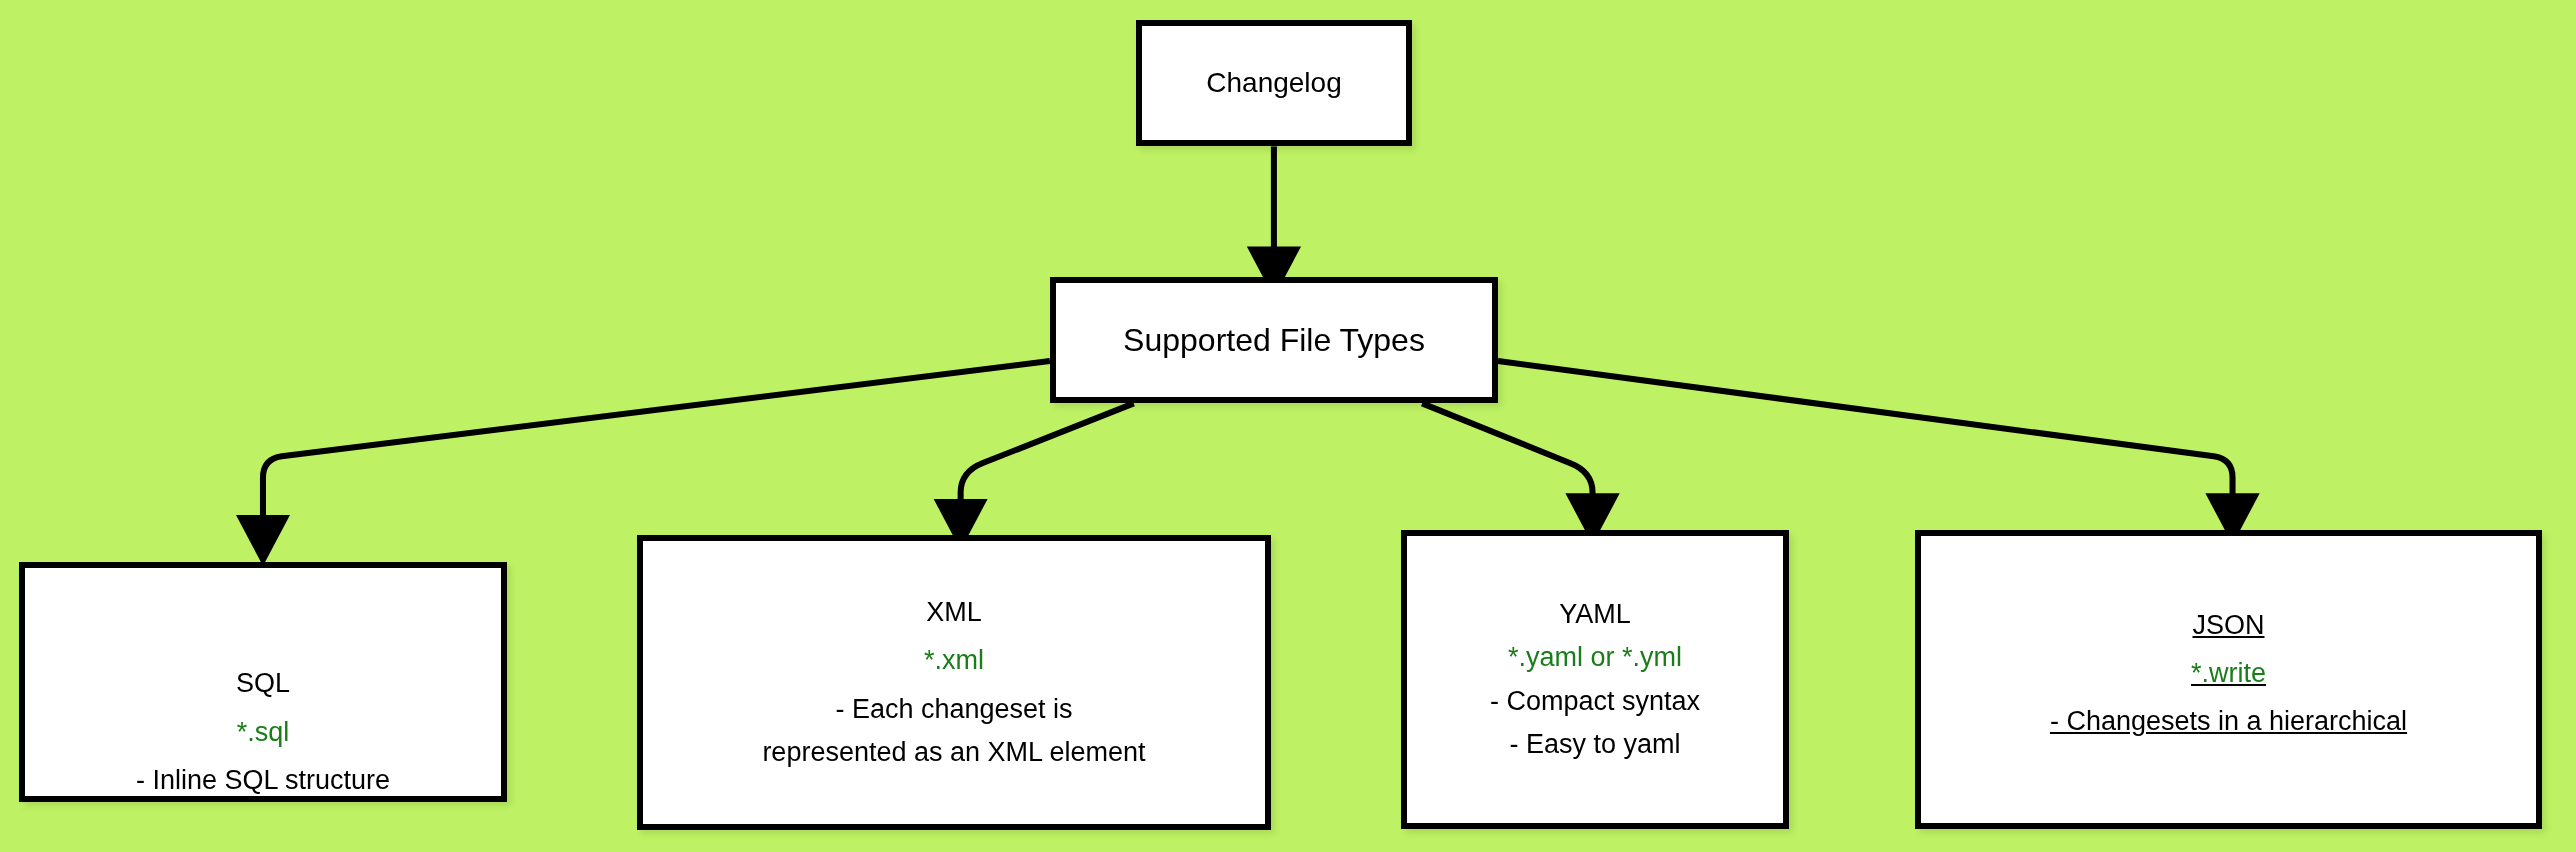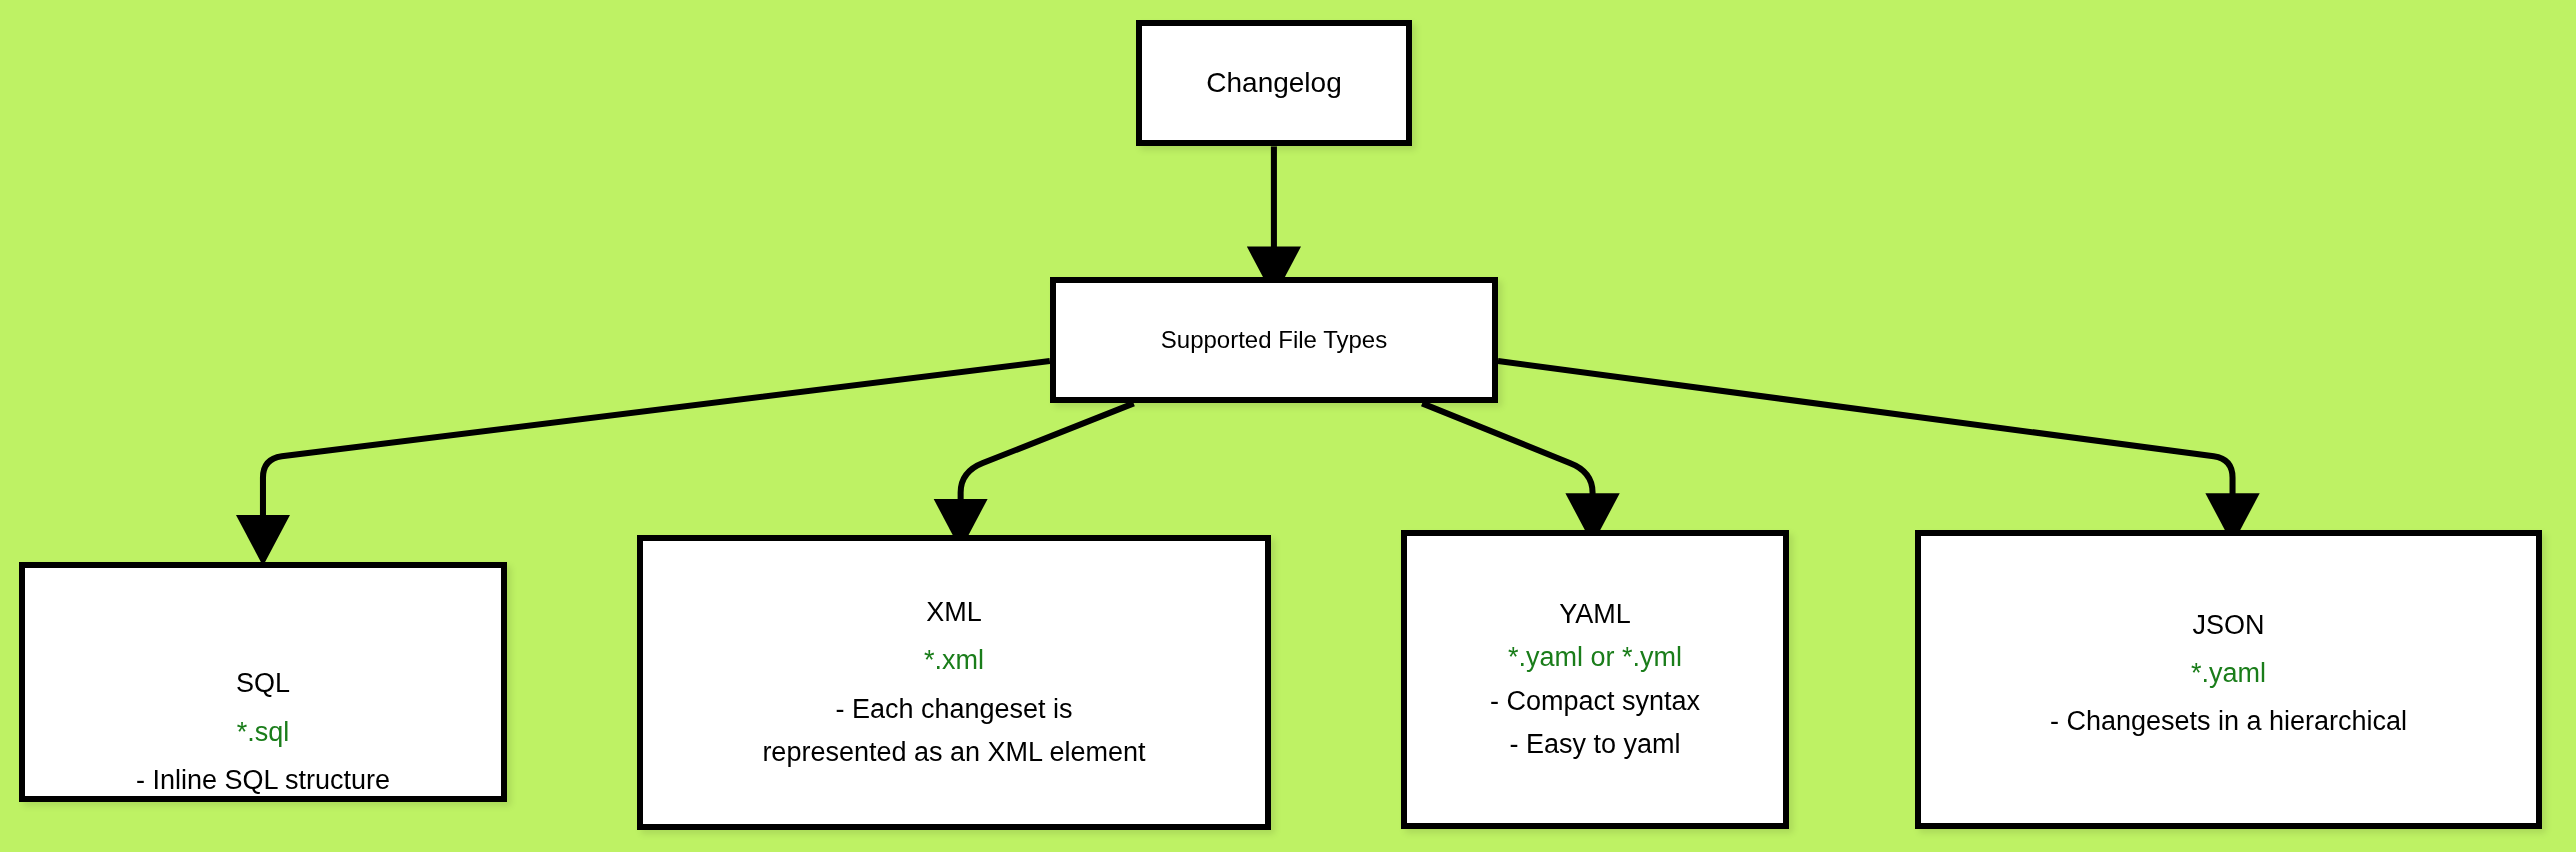--- a/index.html
+++ b/index.html
@@ -54,26 +54,26 @@
 
   
   #node-changelog {
     left: 1136px; top: 20px; width: 276px; height: 126px;
   }
   #node-changelog .title { font-size: 28px; }
 
   #node-supported {
     left: 1050px; top: 277px; width: 448px; height: 126px;
   }
-  #node-supported .title { font-size: 24px; }
+  #node-supported .title { font-size: 32px; }
 
   #node-sql  { left: 19px;   top: 562px; width: 488px; height: 240px; justify-content: flex-end; }
   #node-xml  { left: 637px;  top: 535px; width: 634px; height: 295px; }
   #node-yaml { left: 1401px; top: 530px; width: 388px; height: 299px; text-align: right; }
-  #node-json { left: 1915px; top: 530px; width: 627px; height: 299px; }
+  #node-json { left: 1915px; top: 530px; width: 627px; height: 299px; text-decoration: underline; }
 
   #edges {
     position: absolute;
     left: 0; top: 0;
     width: 2576px; height: 853px;
     pointer-events: none;
   }
 </style>
 </head>
 <body>
@@ -136,21 +136,21 @@
     <div class="desc-wrap">
       <span class="line desc">- Compact syntax</span>
       <div class="gap-sm"></div>
       <span class="line desc">- Easy to yaml</span>
     </div>
   </div>
 
   <div class="node" id="node-json">
     <span class="line title">JSON</span>
     <div class="gap-md"></div>
-    <span class="line ext">*.yaml</span>
+    <span class="line ext">*.write</span>
     <div class="gap-md"></div>
     <div class="desc-wrap">
       <span class="line desc">- Changesets in a hierarchical</span>
       <div class="gap-sm"></div>
     </div>
   </div>
 
 </div>
 
 

